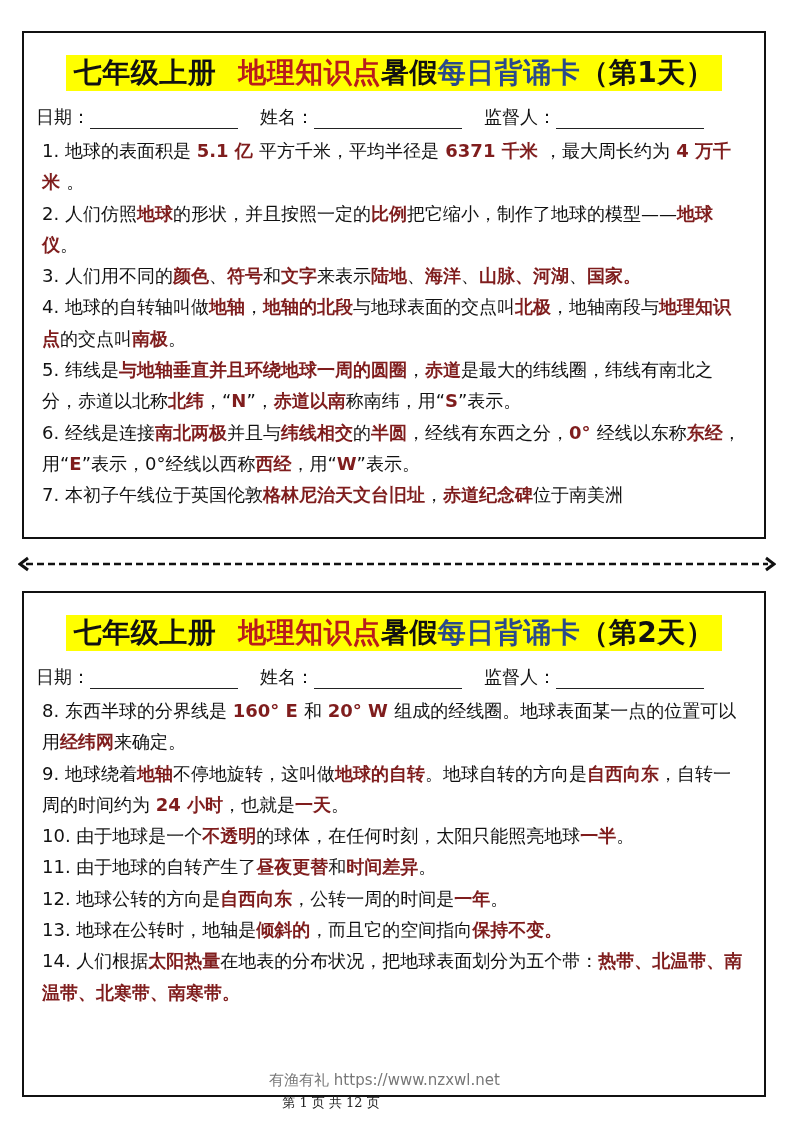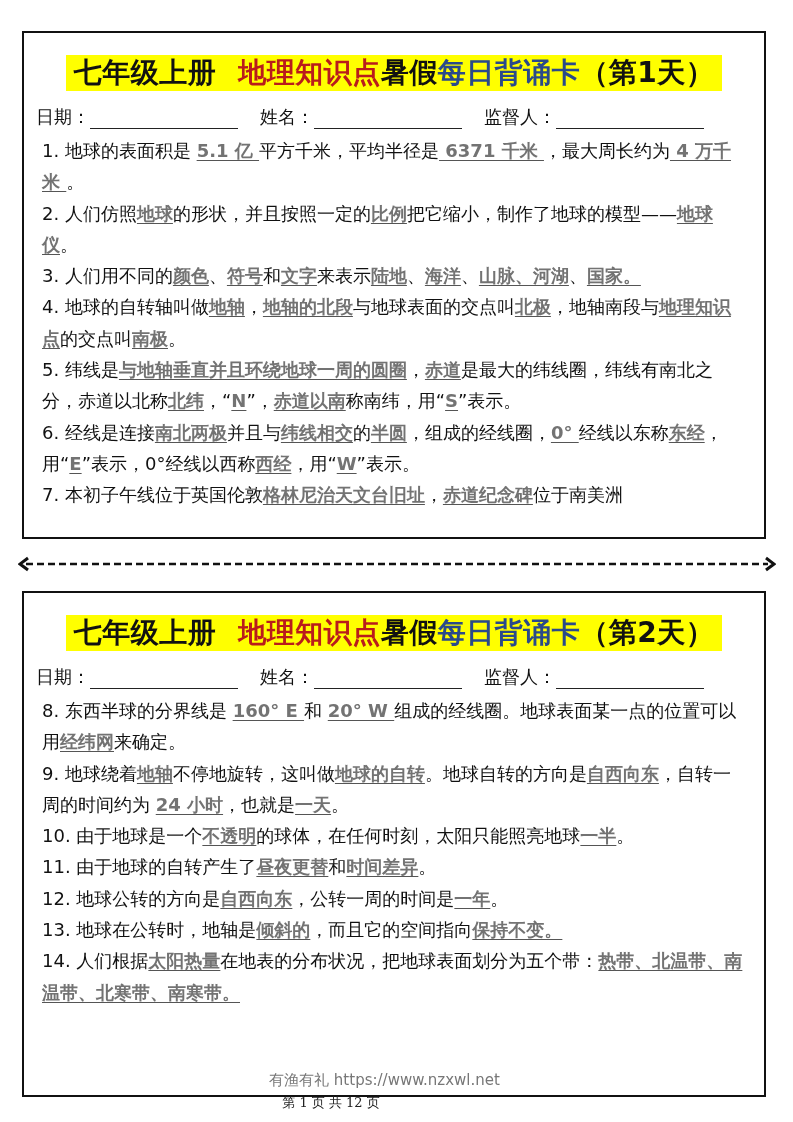--- a/index.html
+++ b/index.html
@@ -12,21 +12,21 @@
   .title { display:inline-block; background:#ffff00; font-weight:bold; font-size:28px; line-height:36px;
            padding:0 8px; letter-spacing:0.5px; }
   .t-black { color:#111; }
   .t-red { color:#b91c1c;margin-left:22px; }
   .t-blue { color:#2a4a8a; }
   .meta-row { display:flex; align-items:flex-end; padding:0 12px; margin-top:8px; height:28px; font-size:18px; }
   .meta-label { white-space:nowrap; }
   .meta-line { display:inline-block; border-bottom:1.5px solid #222; height:20px; margin-right:22px; }
   .items { padding:0 16px 0 18px; margin-top:6px; font-size:18px; line-height:31.3px; }
   .item { margin:0; }
-  .k { color:#737373; font-weight:bold; text-decoration:underline; text-decoration-color:#555; text-underline-offset:3px; }
+  .k { color:#7f1d1d; font-weight:bold; text-decoration-color:#555; text-underline-offset:3px; }
   .arrow-sep { position:absolute; left:18px; top:554px; width:758px; height:20px; }
   .watermark { position:absolute; left:0; width:769px; top:1071px; text-align:center; font-size:15px; color:#777; }
   .page-num { position:absolute; left:0; width:662px; top:1094px; text-align:center; font-size:13px; color:#222; font-family:"DejaVu Serif", serif; }
 </style>
 </head>
 <body>
 
 <div class="card" id="card1">
   <div class="title-wrap">
     <span class="title">
@@ -40,21 +40,21 @@
     <span class="meta-line" style="width:148px"></span>
     <span class="meta-label">监督人：</span>
     <span class="meta-line" style="width:148px;margin-right:0"></span>
   </div>
   <div class="items">
       <p class="item"><span>1. 地球的表面积是 </span><span class="k">5.1 亿 </span><span> 平方千米，平均半径是</span><span class="k">   6371 千米  </span><span> ，最大周长约为</span><span class="k">  4 万千米 </span><span>。</span></p>
       <p class="item"><span>2. 人们仿照</span><span class="k">地球</span><span>的形状，并且按照一定的</span><span class="k">比例</span><span>把它缩小，制作了地球的模型——</span><span class="k">地球仪</span><span>。</span></p>
       <p class="item"><span>3. 人们用不同的</span><span class="k">颜色</span><span>、</span><span class="k">符号</span><span>和</span><span class="k">文字</span><span>来表示</span><span class="k">陆地</span><span>、</span><span class="k">海洋</span><span>、</span><span class="k">山脉、河湖</span><span>、</span><span class="k">国家。</span></p>
       <p class="item"><span>4. 地球的自转轴叫做</span><span class="k">地轴</span><span>，</span><span class="k">地轴的北段</span><span>与地球表面的交点叫</span><span class="k">北极</span><span>，地轴南段与</span><span class="k">地理知识点</span><span>的交点叫</span><span class="k">南极</span><span>。</span></p>
       <p class="item"><span>5. 纬线是</span><span class="k">与地轴垂直并且环绕地球一周的圆圈</span><span>，</span><span class="k">赤道</span><span>是最大的纬线圈，纬线有南北之分，赤道以北称</span><span class="k">北纬</span><span>，“</span><span class="k">N</span><span>”，</span><span class="k">赤道以南</span><span>称南纬，用“</span><span class="k">S</span><span>”表示。</span></p>
-      <p class="item"><span>6. 经线是连接</span><span class="k">南北两极</span><span>并且与</span><span class="k">纬线相交</span><span>的</span><span class="k">半圆</span><span>，组成的经线圈，</span><span class="k">0° </span><span>经线以东称</span><span class="k">东经</span><span>，用“</span><span class="k">E</span><span>”表示，0°经线以西称</span><span class="k">西经</span><span>，用“</span><span class="k">W</span><span>”表示。</span></p>
+      <p class="item"><span>6. 经线是连接</span><span class="k">南北两极</span><span>并且与</span><span class="k">纬线相交</span><span>的</span><span class="k">半圆</span><span>，经线有东西之分，</span><span class="k">0° </span><span>经线以东称</span><span class="k">东经</span><span>，用“</span><span class="k">E</span><span>”表示，0°经线以西称</span><span class="k">西经</span><span>，用“</span><span class="k">W</span><span>”表示。</span></p>
       <p class="item"><span>7. 本初子午线位于英国伦敦</span><span class="k">格林尼治天文台旧址</span><span>，</span><span class="k">赤道纪念碑</span><span>位于南美洲</span></p>
     </div>
 </div>
 
 <svg class="arrow-sep" viewBox="0 0 758 20">
   <line x1="8" y1="10" x2="750" y2="10" stroke="#111" stroke-width="2.5" stroke-dasharray="7,4"></line>
   <polyline points="10,4 2,10 10,16" fill="none" stroke="#111" stroke-width="3"></polyline>
   <polyline points="748,4 756,10 748,16" fill="none" stroke="#111" stroke-width="3"></polyline>
 </svg>
 

